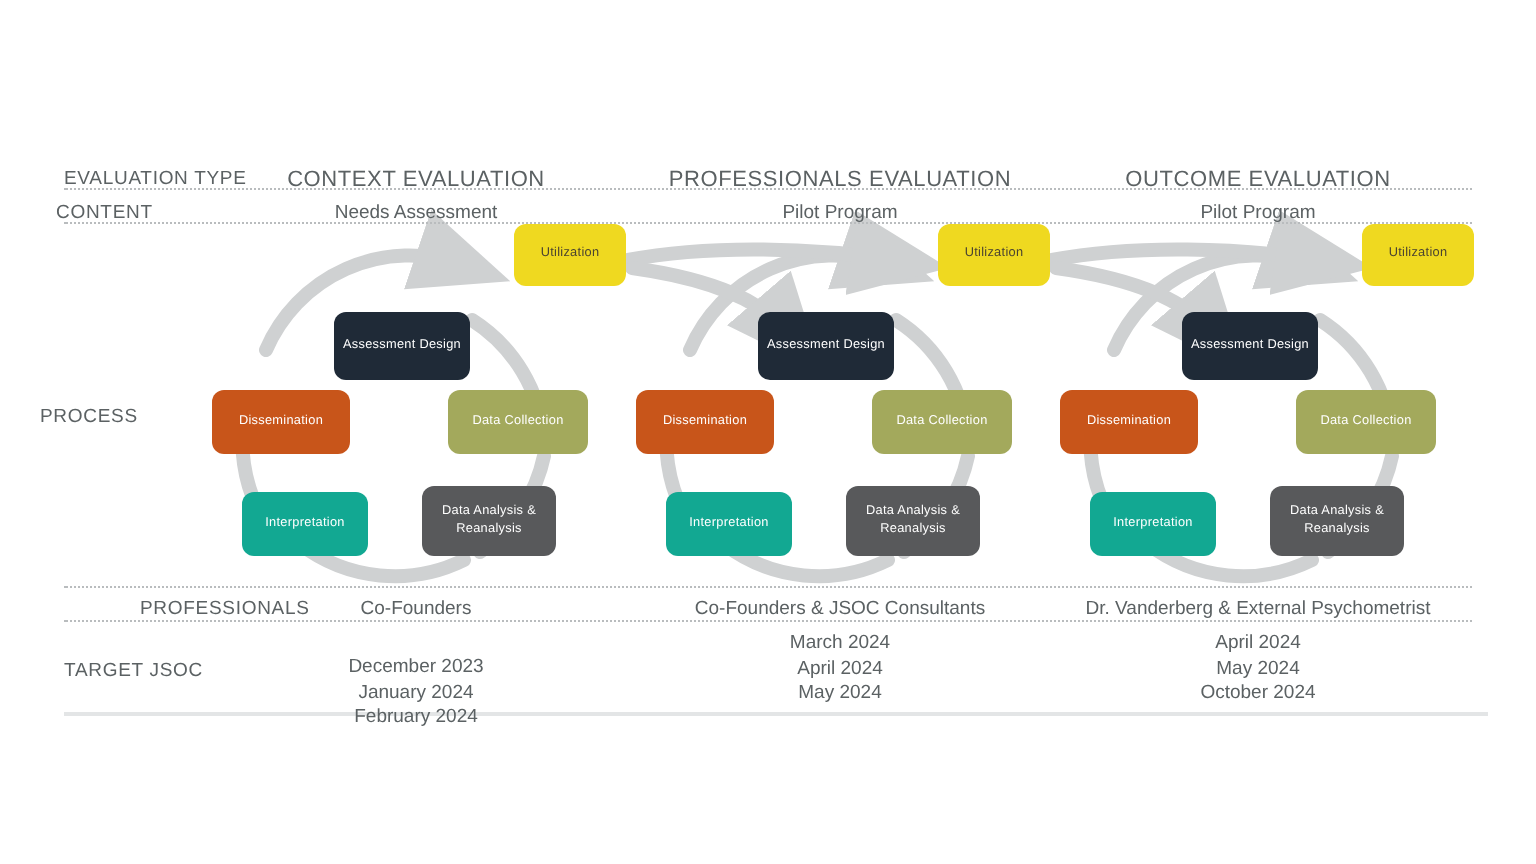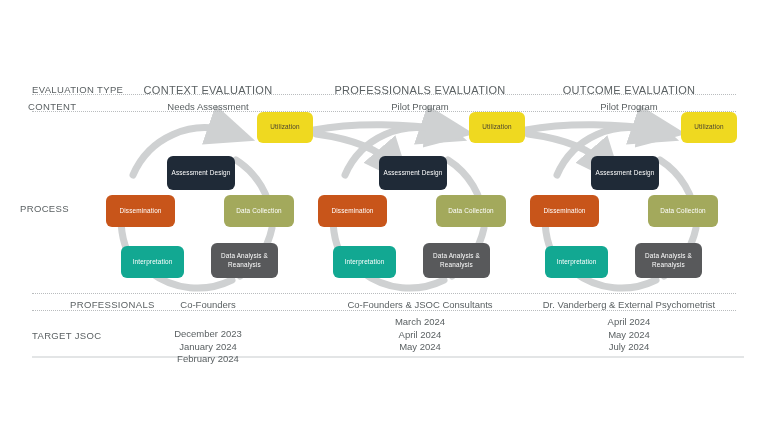--- a/index.html
+++ b/index.html
@@ -158,21 +158,21 @@
     <div>February 2024</div>
   </div>
   <div class="time-cell" style="left:420px;top:316px;">
     <div>March 2024</div>
     <div>April 2024</div>
     <div>May 2024</div>
   </div>
   <div class="time-cell" style="left:629px;top:316px;">
     <div>April 2024</div>
     <div>May 2024</div>
-    <div>July 2024</div>
+    <div>October 2024</div>
   </div>
 
   <div class="node util" style="left:257px;top:112px;width:56px;height:31px;background:#EFD920;">Utilization</div>
   <div class="node" style="left:167px;top:156px;width:68px;height:34px;background:#1F2A37;">Assessment Design</div>
   <div class="node" style="left:106px;top:195px;width:69px;height:32px;background:#C8551A;">Dissemination</div>
   <div class="node" style="left:224px;top:195px;width:70px;height:32px;background:#A3A95C;">Data Collection</div>
   <div class="node" style="left:121px;top:246px;width:63px;height:32px;background:#12A892;">Interpretation</div>
   <div class="node" style="left:211px;top:243px;width:67px;height:35px;background:#58595B;">Data Analysis &amp; Reanalysis</div>
 
   <div class="node util" style="left:469px;top:112px;width:56px;height:31px;background:#EFD920;">Utilization</div>

